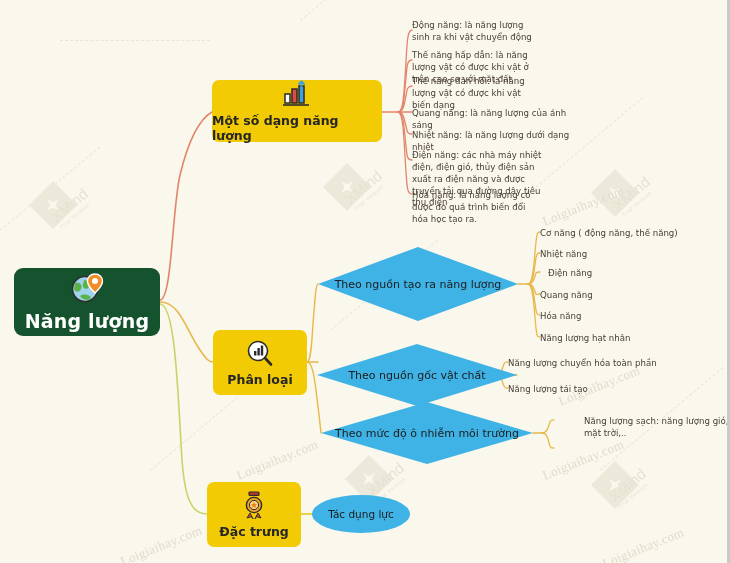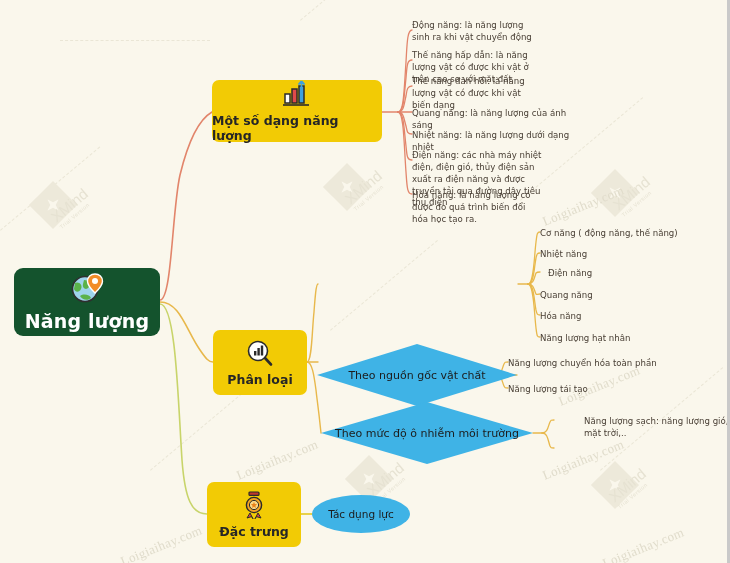--- a/index.html
+++ b/index.html
@@ -294,20 +294,24 @@
         <circle cx="13" cy="12" r="9.5" fill="#ffffff" stroke="#2b2b2b" stroke-width="1.6"></circle>
         <rect x="9" y="12" width="2.4" height="4.5" fill="#2b2b2b"></rect>
         <rect x="12.4" y="9" width="2.4" height="7.5" fill="#2b2b2b"></rect>
         <rect x="15.8" y="6.5" width="2.4" height="10" fill="#2b2b2b"></rect>
         <path d="M20 19 L26 25.5" stroke="#2b2b2b" stroke-width="2.6" stroke-linecap="round"></path>
       </svg>
     </span>
     <span class="label">Phân loại</span>
   </div>
 
+  <div class="node diamond d1">
+    <span class="dia-shape"></span>
+    <span class="label">Theo nguồn tạo ra năng lượng</span>
+  </div>
   <div class="node diamond d2">
     <span class="dia-shape"></span>
     <span class="label">Theo nguồn gốc vật chất</span>
   </div>
   <div class="node diamond d3">
     <span class="dia-shape"></span>
     <span class="label">Theo mức độ ô nhiễm môi trường</span>
   </div>
 
   <div class="leaf w3" style="left:540px; top:228px;">Cơ năng ( động năng, thế năng)</div>

